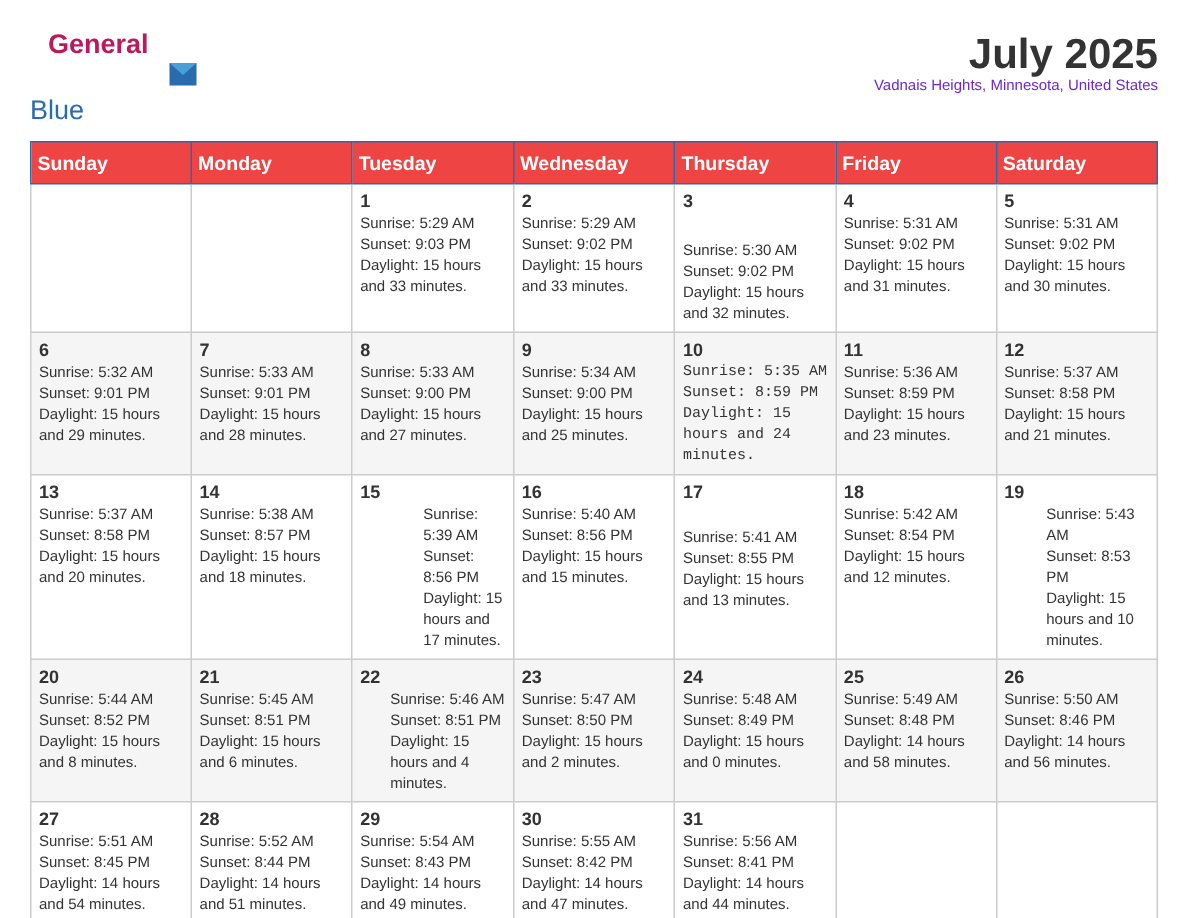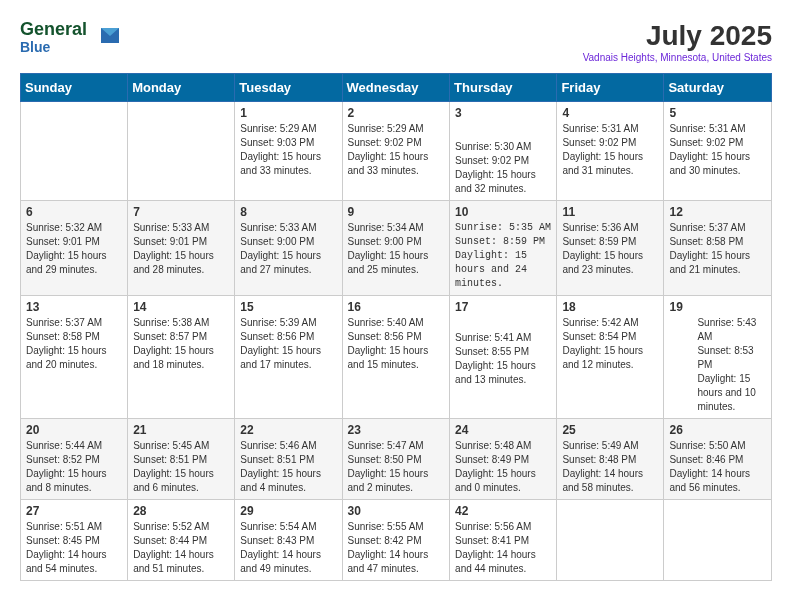--- a/index.html
+++ b/index.html
@@ -21,26 +21,28 @@
       align-items: center;
     }
     .logo-text {
       display: flex;
       flex-direction: column;
       line-height: 1.1;
     }
     .logo-general {
       font-size: 18px;
       font-weight: bold;
-      color: #14532d;
+      color: #be185d;
+      margin-left: 12px;
     }
     .logo-blue {
-      font-size: 14px;
-      font-weight: bold;
+      font-size: 18px;
+      font-weight: normal;
       color: #2a6bb0;
+      margin-top: 24px;
     }
     .logo-icon {
       width: 30px;
       height: 30px;
       margin-left: 4px;
     }
     .title-section {
       text-align: right;
     }
     .month-title {
@@ -51,21 +53,21 @@
     .location {
       font-size: 10px;
       color: #6d28d9;
     }
     table {
       width: 100%;
       border-collapse: collapse;
       border: 1px solid #ccc;
     }
     thead tr th {
-      background-color: #0369a1;
+      background-color: #ef4444;
       color: #fff;
       font-size: 13px;
       padding: 6px 4px;
       text-align: left;
       border: 1px solid #2a6bb0;
     }
     tbody tr td {
       vertical-align: top;
       border: 1px solid #ccc;
       padding: 4px 5px;
@@ -212,21 +214,21 @@
 Daylight: 15 hours and 20 minutes.</div>
         </td>
         <td>
           <span class="day-num">14</span>
           <div class="day-info" style="white-space: pre-line;">Sunrise: 5:38 AM
 Sunset: 8:57 PM
 Daylight: 15 hours and 18 minutes.</div>
         </td>
         <td>
           <span class="day-num">15</span>
-          <div class="day-info" style="white-space: pre-line;">Sunrise: 5:39 AM
+          <div class="day-info" style="white-space: pre-line; margin-left: 42px;">Sunrise: 5:39 AM
 Sunset: 8:56 PM
 Daylight: 15 hours and 17 minutes.</div>
         </td>
         <td>
           <span class="day-num">16</span>
           <div class="day-info" style="white-space: pre-line;">Sunrise: 5:40 AM
 Sunset: 8:56 PM
 Daylight: 15 hours and 15 minutes.</div>
         </td>
         <td>
@@ -256,21 +258,21 @@
 Daylight: 15 hours and 8 minutes.</div>
         </td>
         <td>
           <span class="day-num">21</span>
           <div class="day-info" style="white-space: pre-line;">Sunrise: 5:45 AM
 Sunset: 8:51 PM
 Daylight: 15 hours and 6 minutes.</div>
         </td>
         <td>
           <span class="day-num">22</span>
-          <div class="day-info" style="white-space: pre-line;">Sunrise: 5:46 AM
+          <div class="day-info" style="white-space: pre-line; margin-left: 20px;">Sunrise: 5:46 AM
 Sunset: 8:51 PM
 Daylight: 15 hours and 4 minutes.</div>
         </td>
         <td>
           <span class="day-num">23</span>
           <div class="day-info" style="white-space: pre-line;">Sunrise: 5:47 AM
 Sunset: 8:50 PM
 Daylight: 15 hours and 2 minutes.</div>
         </td>
         <td>
@@ -311,21 +313,21 @@
 Sunset: 8:43 PM
 Daylight: 14 hours and 49 minutes.</div>
         </td>
         <td>
           <span class="day-num">30</span>
           <div class="day-info" style="white-space: pre-line;">Sunrise: 5:55 AM
 Sunset: 8:42 PM
 Daylight: 14 hours and 47 minutes.</div>
         </td>
         <td>
-          <span class="day-num">42</span>
+          <span class="day-num">31</span>
           <div class="day-info" style="white-space: pre-line;">Sunrise: 5:56 AM
 Sunset: 8:41 PM
 Daylight: 14 hours and 44 minutes.</div>
         </td>
         <td class="empty-cell"></td>
         <td class="empty-cell"></td>
       </tr>
     </tbody>
 </table>
 

